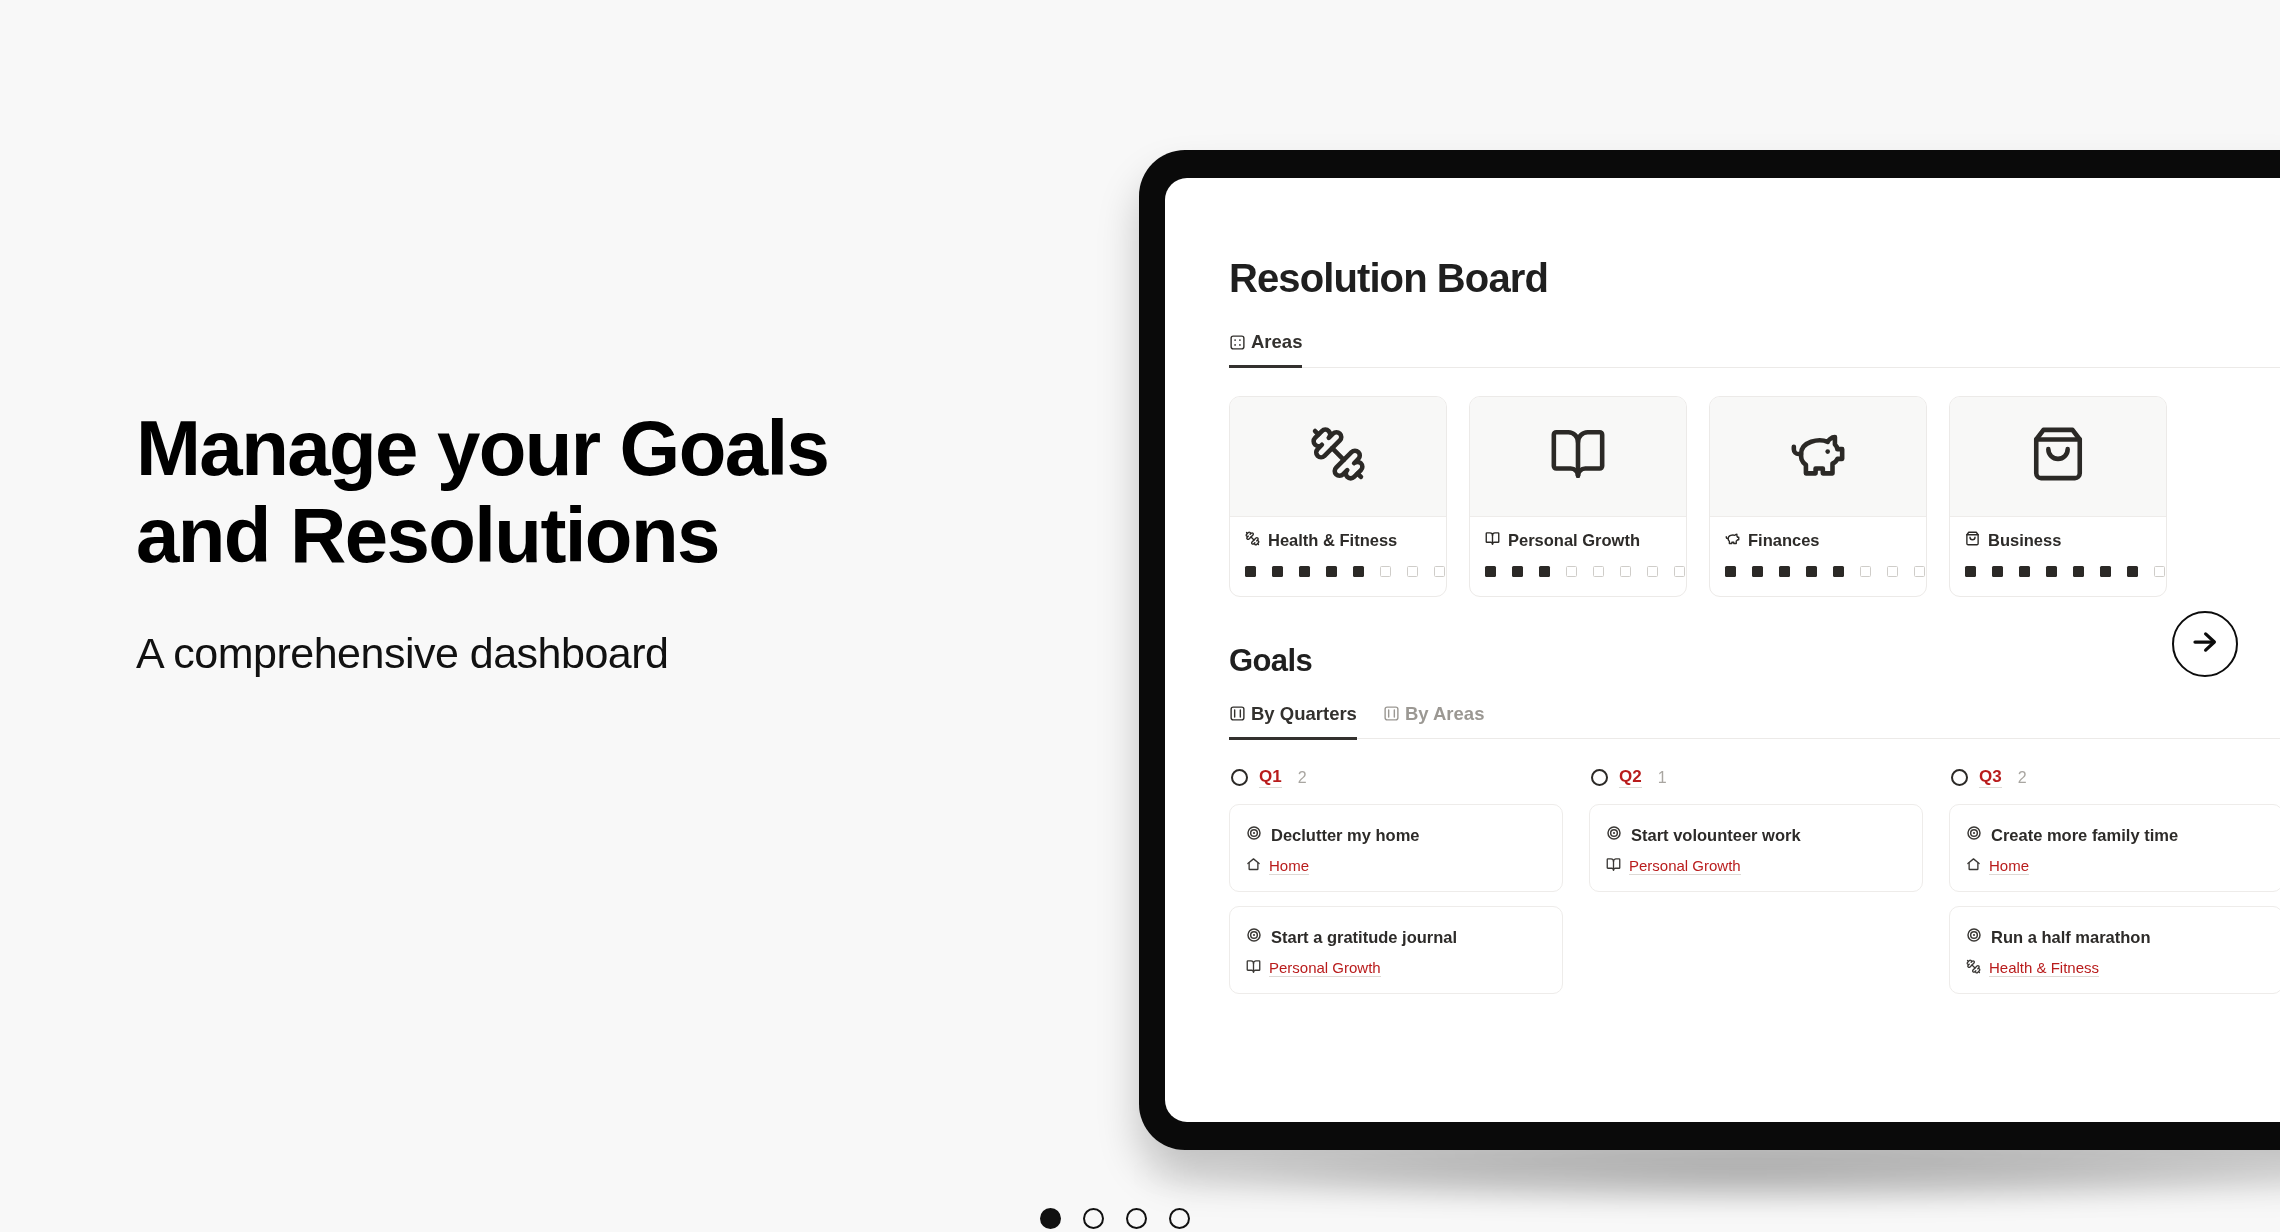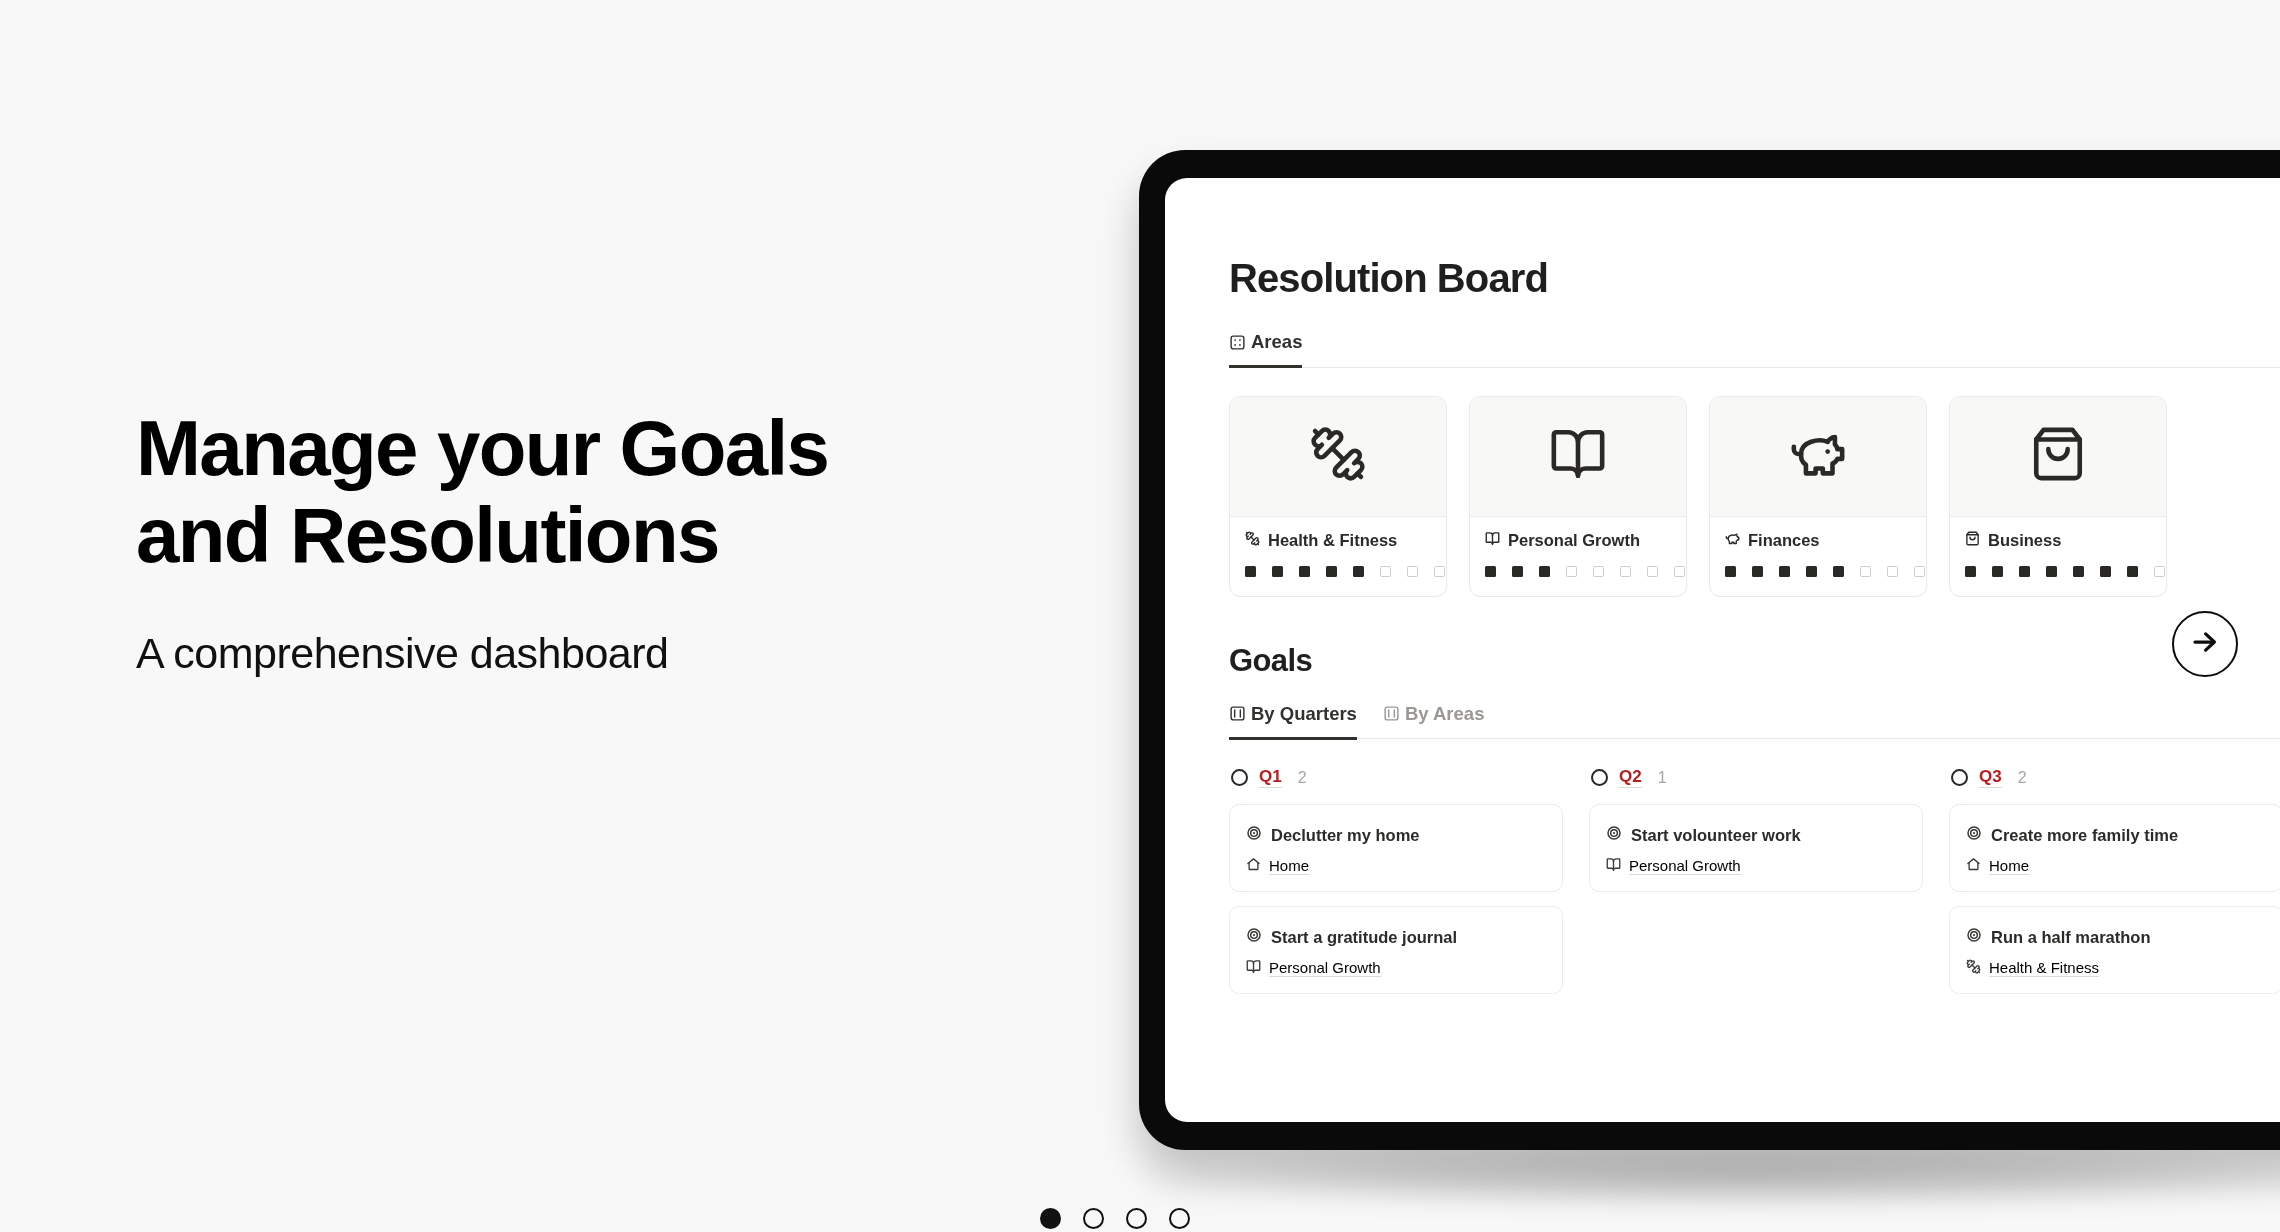--- a/index.html
+++ b/index.html
@@ -221,21 +221,21 @@
     color: #2d2b29;
     margin-bottom: 12px;
     white-space: nowrap;
   }
   .goal-tag {
     display: flex;
     align-items: center;
     gap: 8px;
     font-size: 15px;
     font-weight: 400;
-    color: #000000;
+    color: #b91c1c;
     white-space: nowrap;
   }
   .goal-tag .tagtext { border-bottom: 1.5px solid #ddd9d5; }
 
   
   .arrow-btn {
     position: absolute;
     left: 2172px;
     top: 611px;
     width: 66px; height: 66px;

